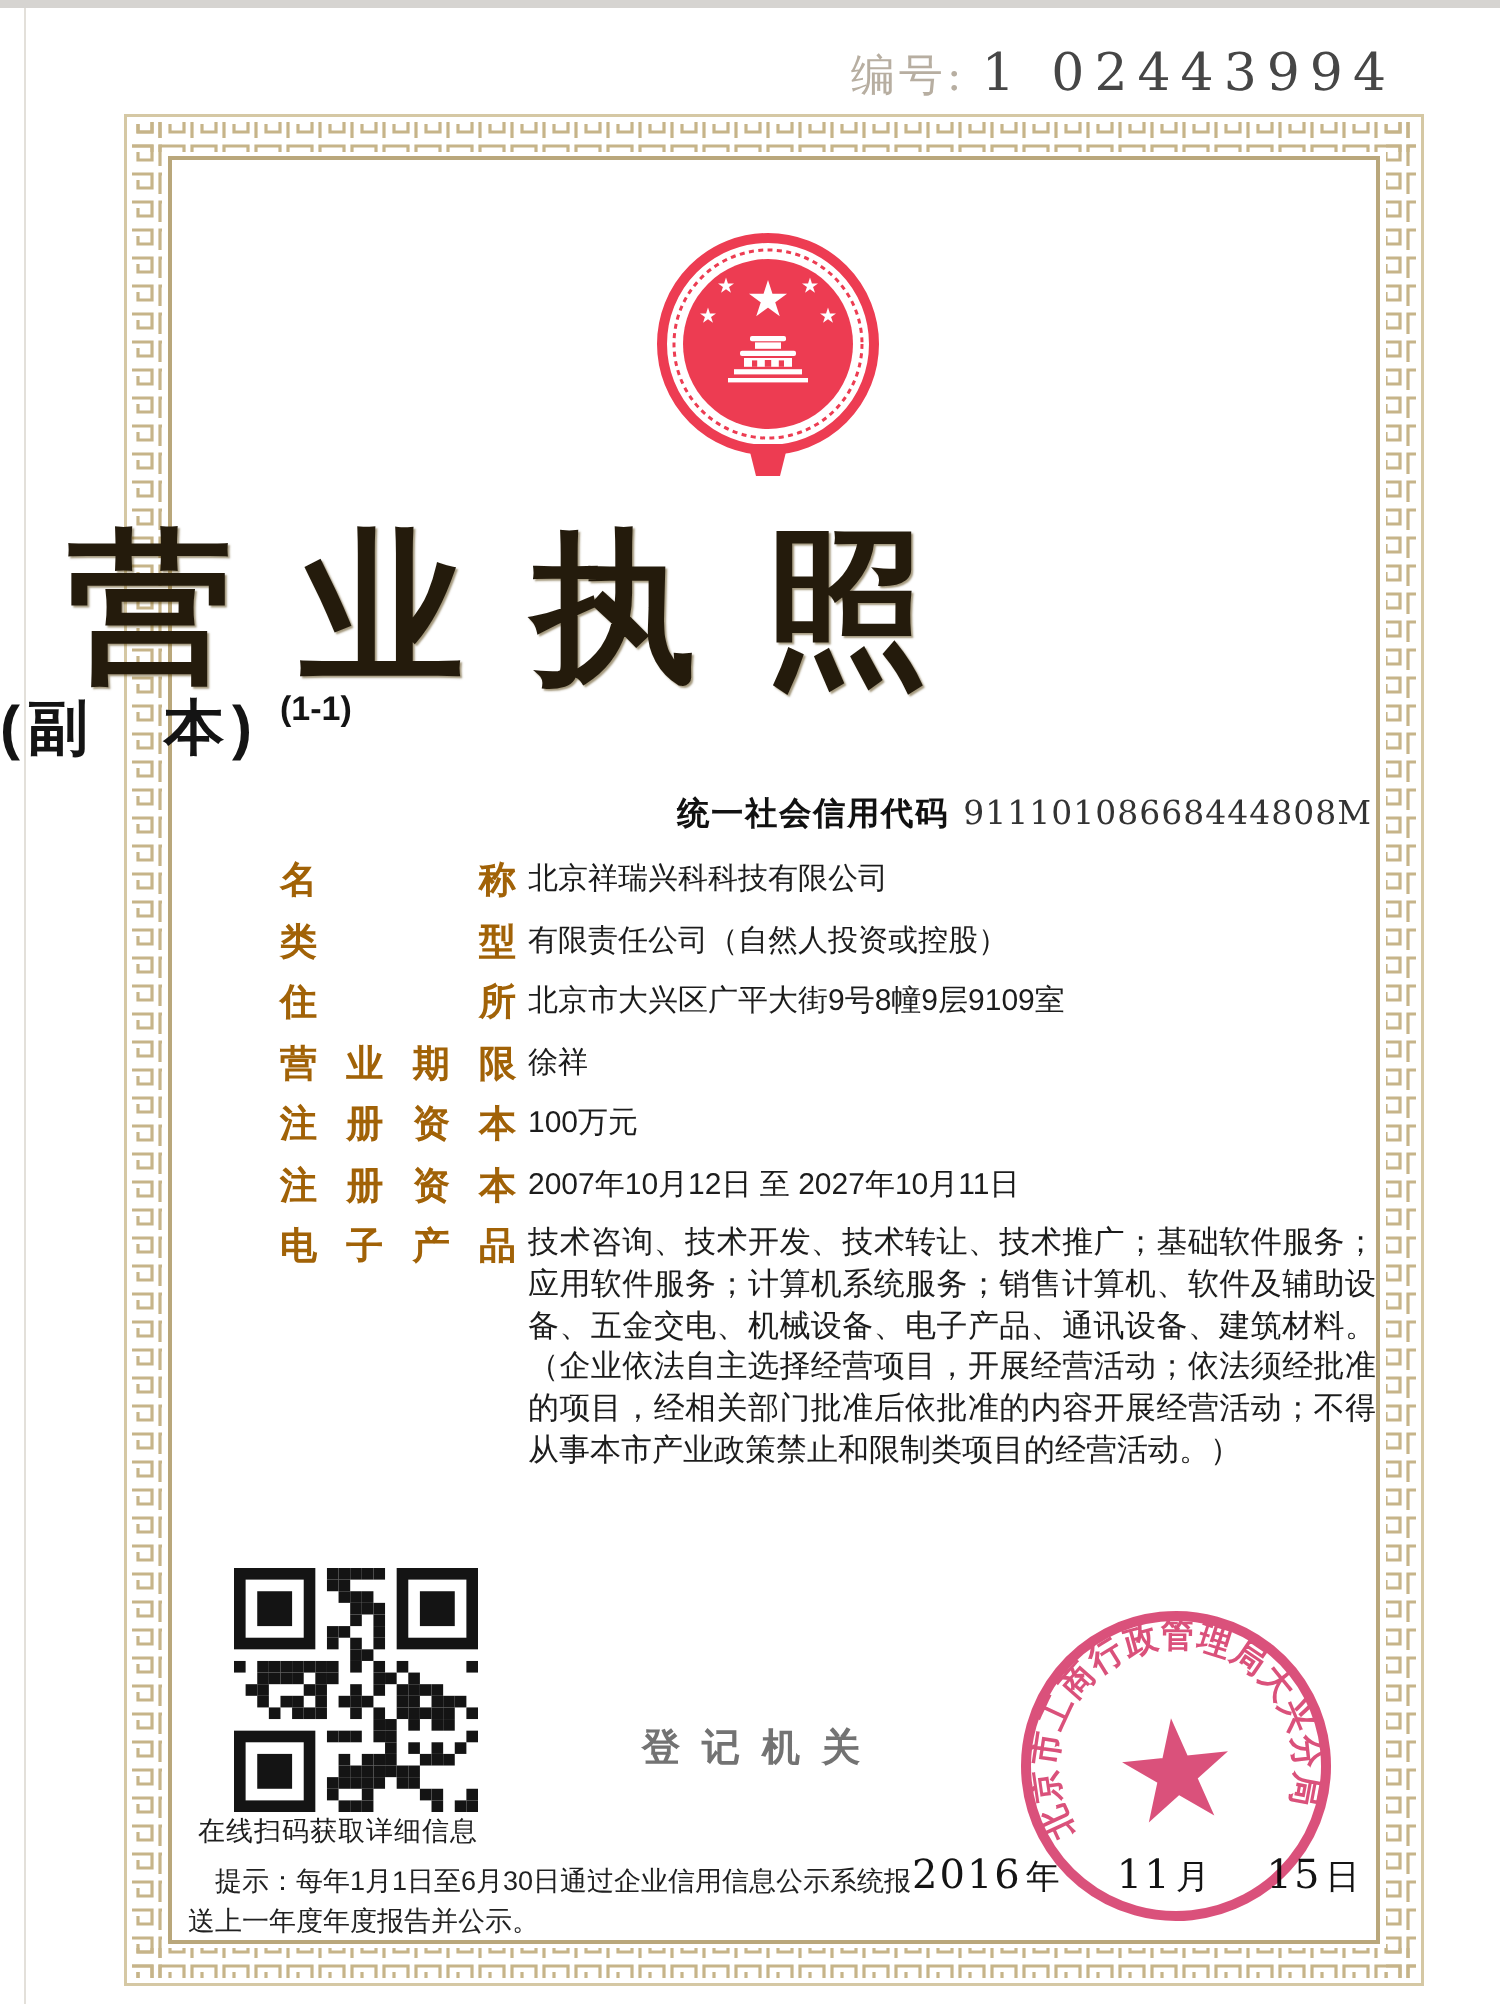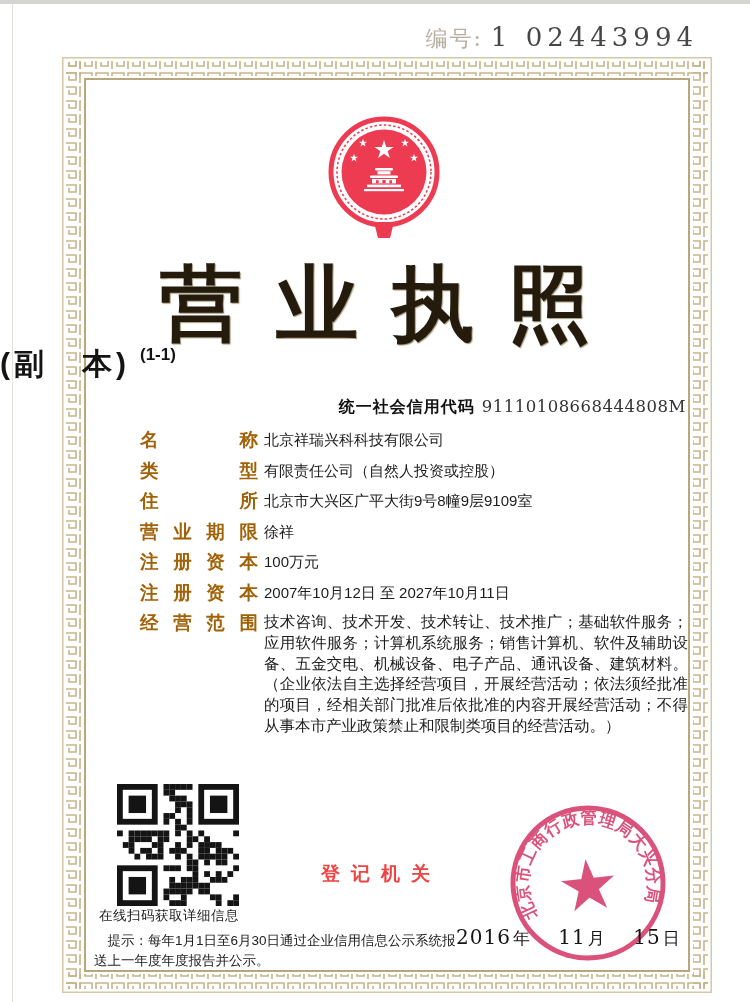--- a/index.html
+++ b/index.html
@@ -16,21 +16,21 @@
   .serial .num{color:#464646;font-size:26px;letter-spacing:5px;font-family:"DejaVu Serif","Liberation Serif",serif;}
 
   
   .frame{position:absolute;left:62px;top:57px;}
 
   
   .emblem{position:absolute;left:314px;top:100px;width:140px;height:150px;}
 
   
   .title{
-    position:absolute;top:250px;left:0;width:750px;text-align:center;
+    position:absolute;top:250px;left:0;width:750px;
     font-size:82px;font-weight:bold;color:#241b0c;letter-spacing:34px;padding-left:34px;
     box-sizing:border-box;text-shadow:1px 1px 1px rgba(90,70,20,.55);white-space:nowrap;
   }
   .subtitle{position:absolute;top:344px;left:0;width:750px;text-align:left;font-size:30px;font-weight:600;color:#141414;letter-spacing:4px;}
   .subtitle sup{font-size:17px;font-weight:600;letter-spacing:0;margin-left:10px;vertical-align:14px;}
 
   
   .credit{position:absolute;top:397px;right:64px;font-size:16px;white-space:nowrap;}
   .credit .lab{font-weight:bold;color:#111;margin-right:7px;letter-spacing:1px;}
   .credit .val{color:#333;font-family:"DejaVu Serif","Liberation Serif",serif;font-size:16.5px;letter-spacing:.5px;}
@@ -43,21 +43,21 @@
     text-align:justify;text-align-last:justify;text-justify:inter-ideograph;
   }
   .fvalue{margin-left:6px;font-size:15px;color:#1c1c1c;line-height:21px;}
   .fvalue.scope{font-size:15.5px;line-height:20.8px;width:424px;text-align:justify;}
 
   
   .qr-wrap{position:absolute;left:117px;top:784px;width:122px;height:122px;}
   .qr-caption{position:absolute;left:99px;top:907px;font-size:13.5px;color:#1e1e1e;letter-spacing:.5px;}
 
   
-  .registry{position:absolute;left:321px;top:861px;font-size:19px;font-weight:bold;color:#ef4444;letter-spacing:11px;white-space:nowrap;}
+  .registry{position:absolute;left:321px;top:861px;font-size:19px;font-weight:bold;color:#737373;letter-spacing:11px;white-space:nowrap;}
 
   
   .date{position:absolute;left:456px;top:925px;white-space:nowrap;color:#141414;}
   .date .seg{margin-right:24px;}
   .date .d{font-family:"DejaVu Serif","Liberation Serif",serif;font-size:20px;letter-spacing:1px;}
   .date .u{font-size:17px;margin-left:2px;}
 
   
   .seal{position:absolute;left:506px;top:801px;mix-blend-mode:multiply;opacity:.93;}
 
@@ -153,21 +153,21 @@
   </div>
   <div class="frow">
     <span class="flabel">注册资本</span>
     <span class="fvalue">100万元</span>
   </div>
   <div class="frow">
     <span class="flabel">注册资本</span>
     <span class="fvalue">2007年10月12日 至 2027年10月11日</span>
   </div>
   <div class="frow">
-    <span class="flabel">经营范围</span>
+    <span class="flabel">电子产品</span>
     <span class="fvalue scope">技术咨询、技术开发、技术转让、技术推广；基础软件服务；应用软件服务；计算机系统服务；销售计算机、软件及辅助设备、五金交电、机械设备、电子产品、通讯设备、建筑材料。（企业依法自主选择经营项目，开展经营活动；依法须经批准的项目，经相关部门批准后依批准的内容开展经营活动；不得从事本市产业政策禁止和限制类项目的经营活动。）</span>
   </div>
 </div>
 
 <div class="qr-wrap">
   <svg id="qr-svg" width="122" height="122" viewBox="0 0 122 122">
       <rect x="46.476190476190474" y="0" width="5.809523809523809" height="5.809523809523809" fill="#141414"></rect>
       <rect x="52.285714285714285" y="0" width="5.809523809523809" height="5.809523809523809" fill="#141414"></rect>
       <rect x="58.095238095238095" y="0" width="5.809523809523809" height="5.809523809523809" fill="#141414"></rect>
       <rect x="63.904761904761905" y="0" width="5.809523809523809" height="5.809523809523809" fill="#141414"></rect>

